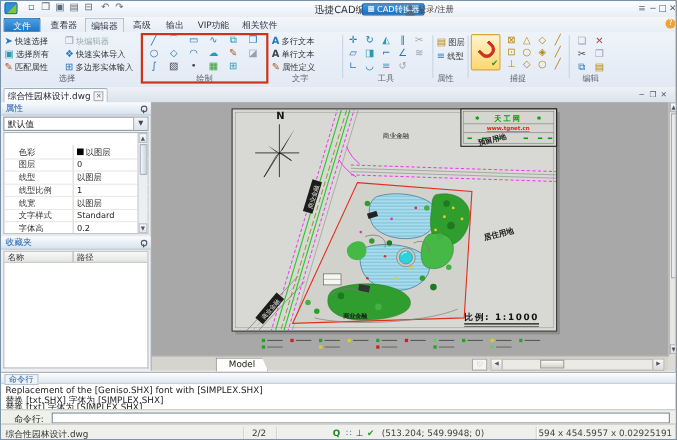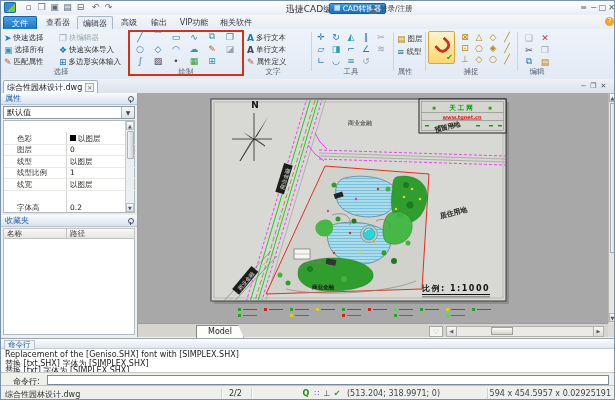--- a/index.html
+++ b/index.html
@@ -315,20 +315,24 @@
         <span class="lab">线型</span>
         <span class="val">以图层</span>
       </div>
       <div class="prow" style="top:45.5px">
         <span class="lab">线型比例</span>
         <span class="val">1</span>
       </div>
       <div class="prow" style="top:57px">
         <span class="lab">线宽</span>
         <span class="val">以图层</span>
+      </div>
+      <div class="prow" style="top:68.5px">
+        <span class="lab">文字样式</span>
+        <span class="val">Standard</span>
       </div>
       <div class="prow" style="top:80px">
         <span class="lab">字体高</span>
         <span class="val">0.2</span>
       </div>
       <div class="gsb">
         <div class="up" style="top:0">▲</div>
         <div class="thumb"></div>
         <div class="dn">▼</div>
       </div>
@@ -573,18 +577,18 @@
 
   <div class="statusbar">
     <span style="position:absolute;left:4px;top:3px">综合性园林设计.dwg</span>
     <div class="stdiv" style="left:220px"></div>
     <span style="position:absolute;left:228px;top:3px">2/2</span>
     <div class="stdiv" style="left:250px"></div>
     <span class="sticon" style="left:300px;color:#1d8a1d;font-weight:bold">Q</span>
     <span class="sticon" style="left:311px;color:#3a6aa8">∷</span>
     <span class="sticon" style="left:321px;color:#333">⊥</span>
     <span class="sticon" style="left:331px;color:#2a9a2a">✔</span>
-    <span style="position:absolute;left:346px;top:3px;color:#444">(513.204; 318.9971; 0)</span>
+    <span style="position:absolute;left:346px;top:3px;color:#444">(513.204; 549.9948; 0)</span>
     <div class="stdiv" style="left:486px"></div>
     <span style="position:absolute;right:5px;top:3px;color:#444">594 x 454.5957 x 0.02925191</span>
   </div>
 
 </div>
 
 </body></html>

